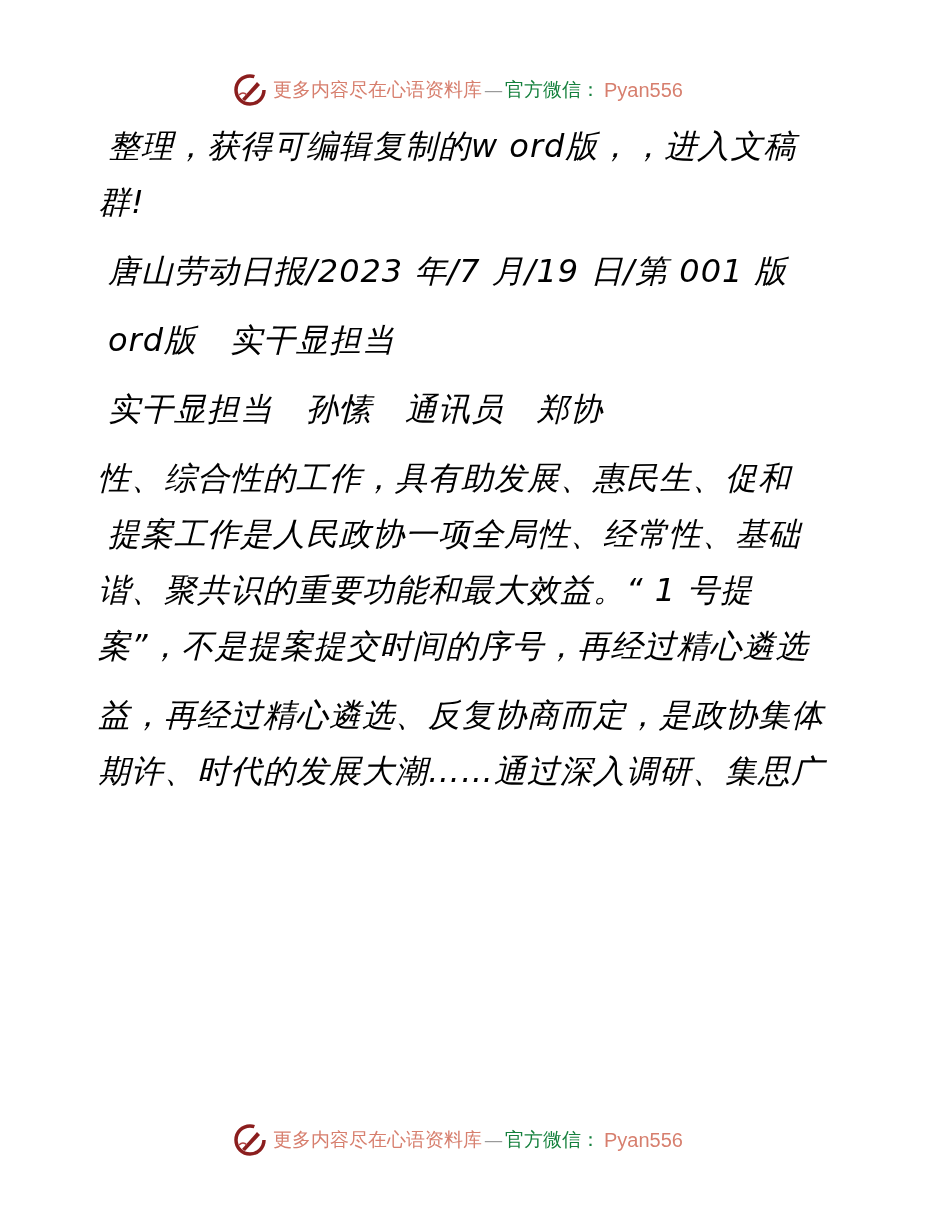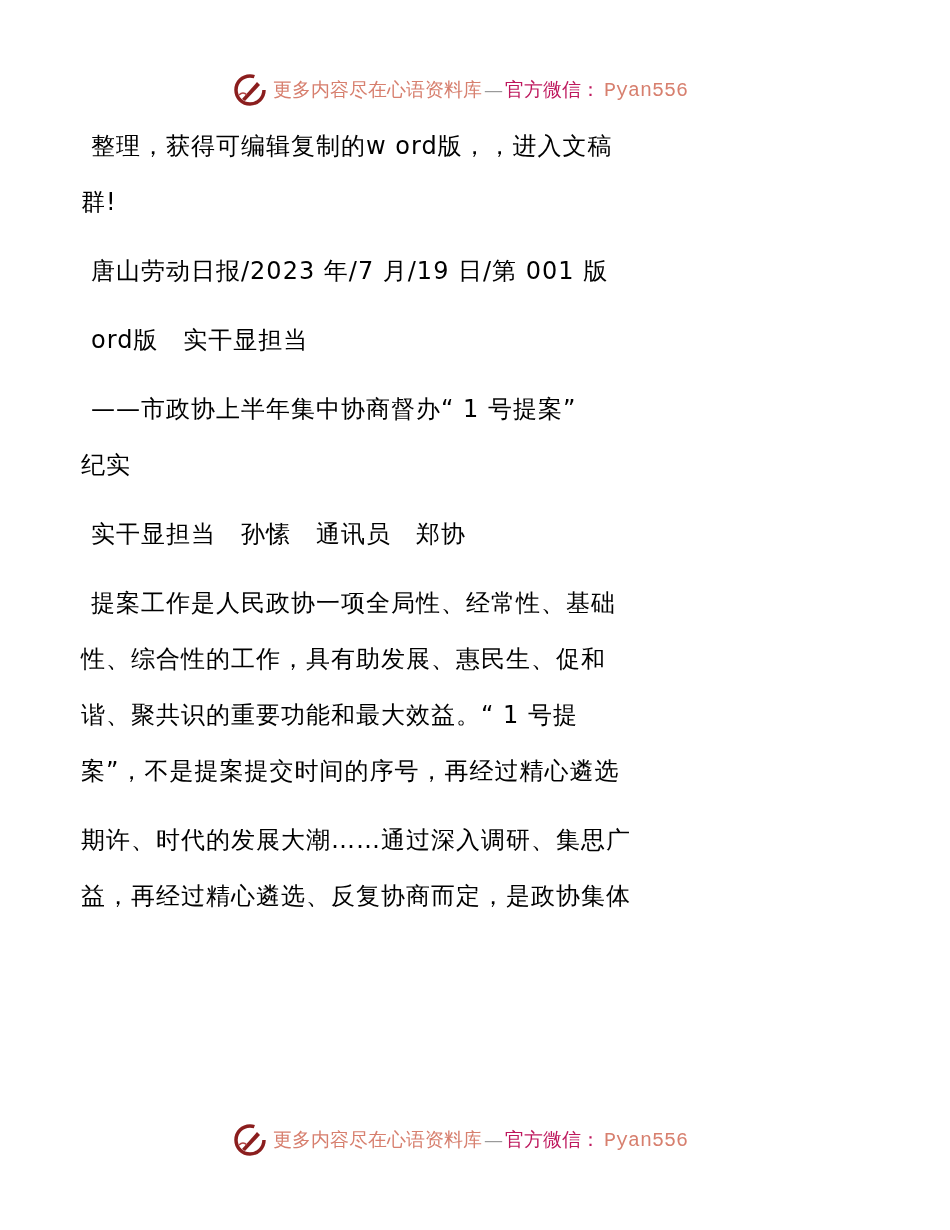--- a/index.html
+++ b/index.html
@@ -29,36 +29,37 @@
     .banner.top { top: 70px; }
     .banner.bottom { top: 1120px; }
     .banner .logo {
       width: 34px;
       height: 34px;
       margin-right: 6px;
       flex: none;
     }
     .banner .brand { color: #d77f6e; }
     .banner .dash { color: #9a9a9a; margin: 0 2px; }
-    .banner .wechat-label { color: #be185d; font-family: Liberation Mono, monospace; text-align: center; }
+    .banner .wechat-label { color: #15803d; font-family: Liberation Mono, monospace; text-align: center; }
     .banner .wechat-id {
       color: #d77f6e;
-      font-family: Liberation Mono, monospace;
+      font-family: Liberation Sans, sans-serif;
       font-size: 20px;
       margin-left: 4px;
     }
     .content {
       position: absolute;
-      left: 81px;
+      left: 98px;
       top: 118px;
       width: 760px;
       font-family: "DejaVu Sans", sans-serif;
-      font-size: 24px;
+      font-size: 32px;
       line-height: 56px;
       letter-spacing: 1px;
+      font-style: italic;
     }
     .para {
       margin: 0 0 13px 0;
       text-indent: 10px;
       word-break: break-all;
     }
     .para .line { display: block; }
   </style>
 </head>
 <body>
@@ -80,35 +81,31 @@
     <span class="line">整理，获得可编辑复制的w ord版，，进入文稿</span>
     <span class="line" style="text-indent:0">群!</span>
   </p>
   <p class="para">
     <span class="line">唐山劳动日报/2023 年/7 月/19 日/第 001 版</span>
   </p>
   <p class="para">
     <span class="line">ord版　实干显担当</span>
   </p>
   <p class="para">
-    <span class="line">——市政协上半年集中协商督办“ 1 号提案”</span>
-    <span class="line" style="text-indent:0">纪实</span>
-  </p>
-  <p class="para">
     <span class="line">实干显担当　孙愫　通讯员　郑协</span>
   </p>
   <p class="para">
+    <span class="line" style="text-indent:0">性、综合性的工作，具有助发展、惠民生、促和</span>
     <span class="line">提案工作是人民政协一项全局性、经常性、基础</span>
-    <span class="line" style="text-indent:0">性、综合性的工作，具有助发展、惠民生、促和</span>
     <span class="line" style="text-indent:0">谐、聚共识的重要功能和最大效益。“ 1 号提</span>
     <span class="line" style="text-indent:0">案”，不是提案提交时间的序号，再经过精心遴选</span>
   </p>
   <p class="para">
+    <span class="line" style="text-indent:0">益，再经过精心遴选、反复协商而定，是政协集体</span>
     <span class="line" style="text-indent:0">期许、时代的发展大潮……通过深入调研、集思广</span>
-    <span class="line" style="text-indent:0">益，再经过精心遴选、反复协商而定，是政协集体</span>
   </p>
 </div>
 
 <div class="banner bottom">
   <svg class="logo" viewBox="0 0 34 34">
     <circle cx="17" cy="17" r="14" fill="none" stroke="#8b1e1e" stroke-width="3.5" stroke-dasharray="70 18"></circle>
     <path d="M9 26 L24 9 L27 12 L12 28 Z" fill="#8b1e1e"></path>
     <path d="M6 22 Q10 18 14 22" fill="none" stroke="#b04040" stroke-width="1.5"></path>
   </svg>
   <span class="brand">更多内容尽在心语资料库</span>

